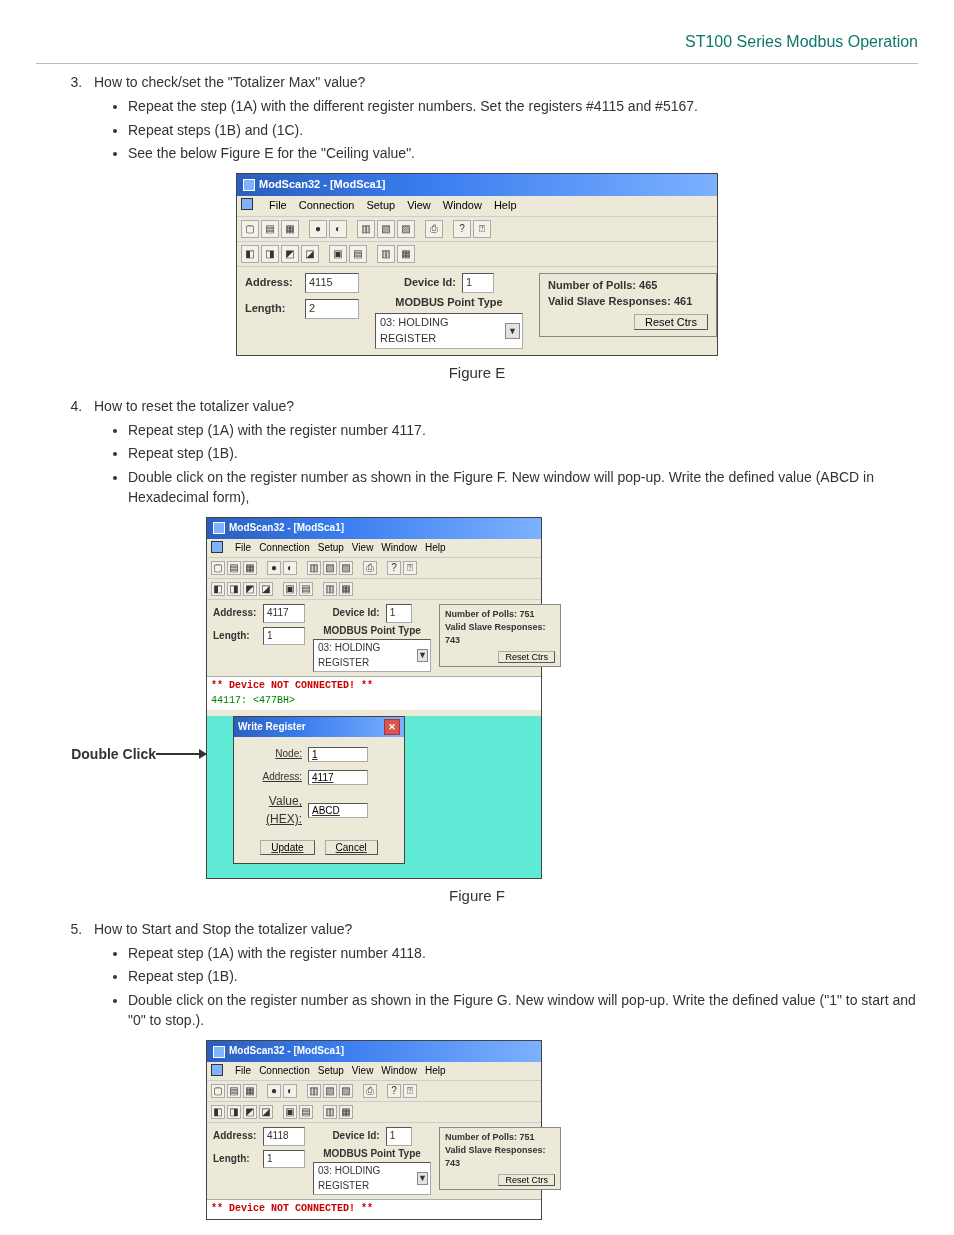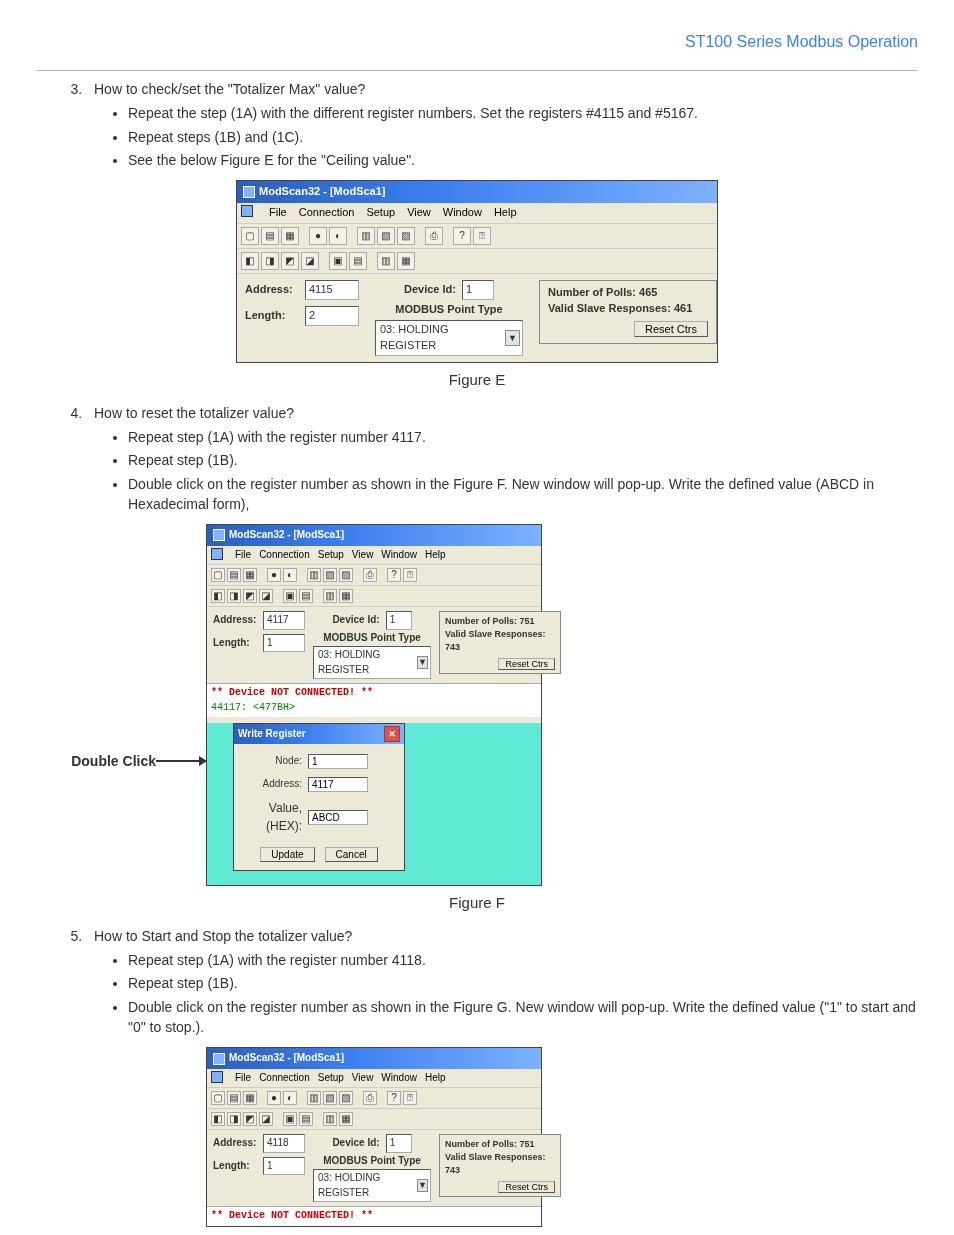--- a/index.html
+++ b/index.html
@@ -8,24 +8,24 @@
     color: #333;
     margin: 0;
     padding: 30px 36px 20px 36px;
     width: 954px;
     box-sizing: border-box;
     line-height: 1.45;
   }
   .header-right {
     text-align: right;
     font-size: 16px;
-    color: #3b82f6;
+    color: #0f766e;
     margin-bottom: 8px;
     border-bottom: 1px solid #bbb;
-    padding-bottom: 17px;
+    padding-bottom: 10px;
   }
   ol.main-list {
     padding-left: 50px;
     margin: 6px 0;
   }
   ol.main-list > li {
     margin-bottom: 6px;
     padding-left: 8px;
   }
   ul.bullets {
@@ -134,21 +134,21 @@
     position: relative; margin: 6px 0 8px 26px;
     width: 170px; border:1px solid #444; background:#ece9d8;
     font-size:10px;
   }
   .dlg-title {
     background: linear-gradient(to right,#2b5fbc,#3a7def 40%,#7cb1ff);
     color:#fff; font-weight:bold; padding:2px 4px;
     display:flex;justify-content:space-between;align-items:center;
   }
   .dlg-close { width:14px;height:14px;background:#d9534f;color:#fff;border:1px solid #a33;display:flex;align-items:center;justify-content:center;font-size:9px;font-weight:bold;}
-  .dlg-body { padding:10px 12px 8px 12px; display:flex;flex-direction:column;gap:8px;align-items:center;}
+  .dlg-body { padding:10px 12px 8px 12px; display:flex;flex-direction:column;gap:8px;align-items:center;text-decoration:underline;}
   .dlg-row { display:flex;align-items:center;gap:6px; width:100%; }
   .dlg-row label { width:56px; text-align:right; }
   .dlg-row input { border:1px inset #aaa; background:#fff; padding:1px 3px; width:52px; font-family:inherit; font-size:inherit;}
   .dlg-buttons { display:flex; gap:10px; justify-content:center; margin-top:4px;}
   .dlg-buttons button { border:1px outset #aaa; background:#ece9d8; padding:1px 10px; font-size:10px;}
   .side-label {
     font-weight:bold; font-size:14px; color:#333; white-space:nowrap;
   }
   .arrow-line {
     width:50px;height:2px;background:#333;position:relative;flex-shrink:0;

